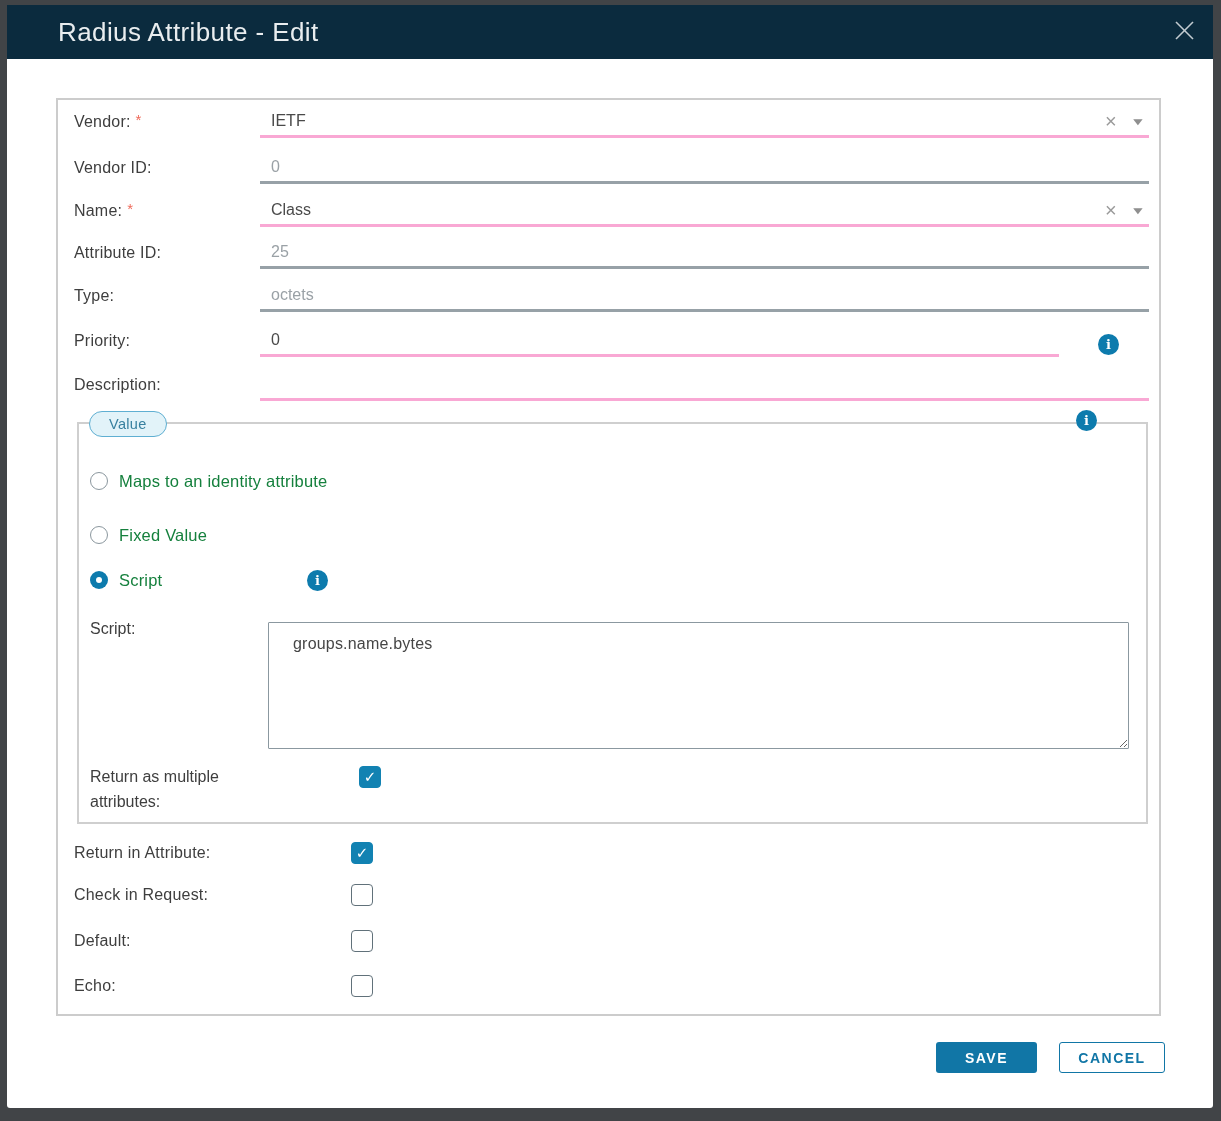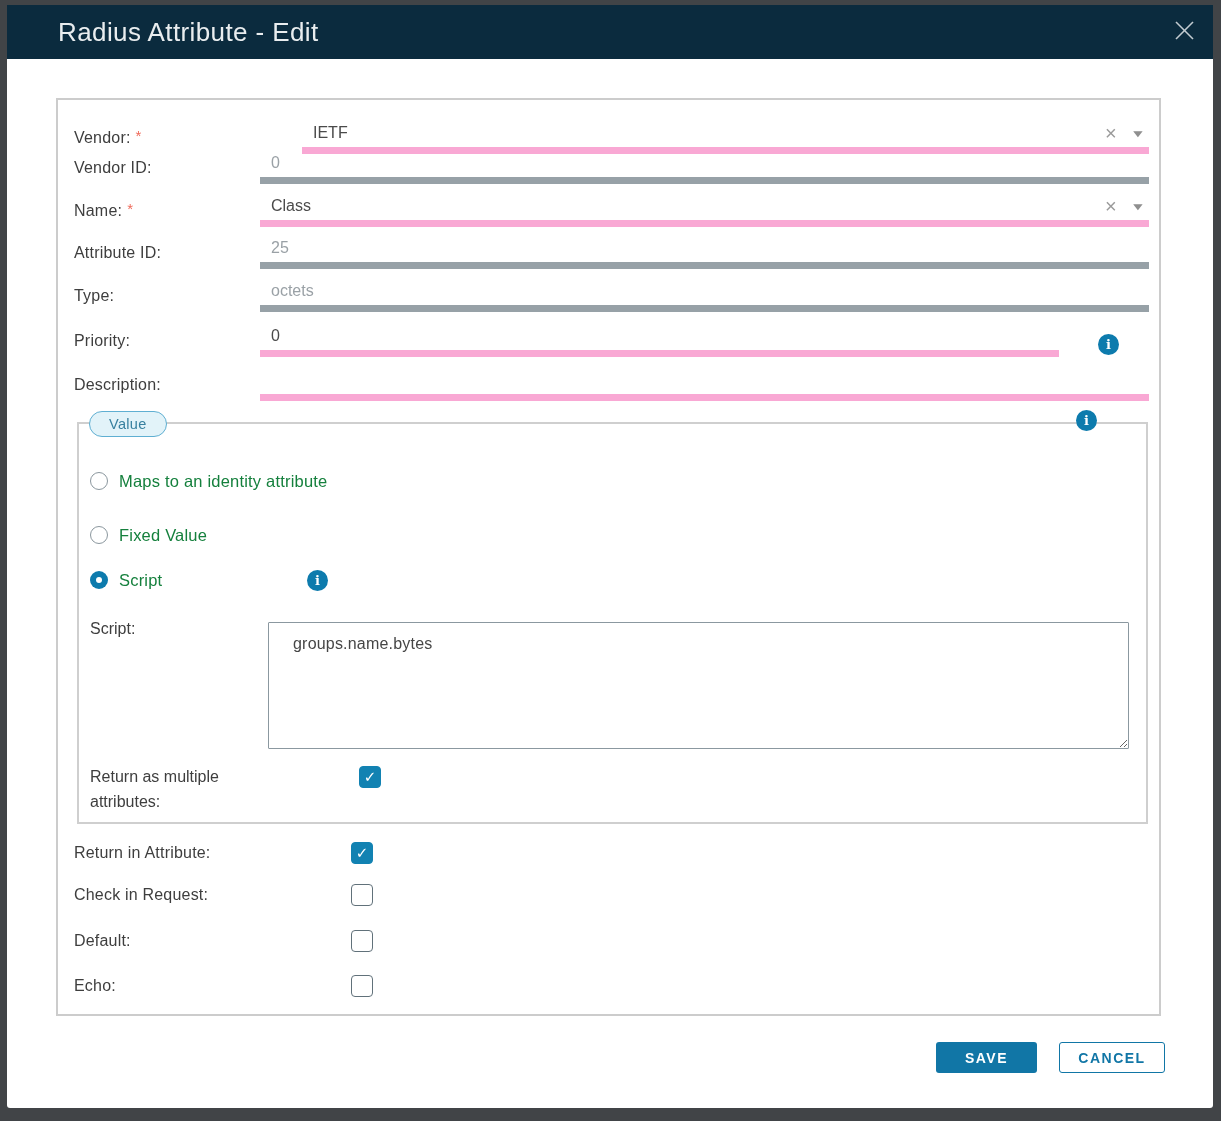--- a/index.html
+++ b/index.html
@@ -35,21 +35,21 @@
     position:absolute; left:16px; width:1075px; height:34px;
     display:flex; align-items:flex-end;
   }
   .flabel {
     width:186px; font-size:16px; font-weight:500; color:#3e3e3e;
     padding-bottom:7px; letter-spacing:0.2px; flex:none;
   }
   .req { color:#ef6a5a; margin-left:5px; font-size:15px; vertical-align:2px; }
   .finput {
     flex:1; height:100%; display:flex; align-items:flex-end;
-    border-bottom:7px solid #f9a8d4; padding:0 0 5px 11px;
+    border-bottom:3px solid #f9a8d4; padding:0 0 5px 11px;
     font-size:16px; color:#4a4a4a; letter-spacing:0.2px; position:relative;
   }
   .finput.disabled { border-bottom-color:#97a1a7; color:#9aa1a6; }
   .finput input {
     border:none; outline:none; background:transparent; width:100%;
     font:inherit; color:inherit; padding:0;
   }
   .combo-icons { display:flex; align-items:center; gap:16px; padding:0 6px 2px 8px; flex:none; }
   .clear-x { color:#9a9a9a; font-size:20px; line-height:14px; cursor:pointer; }
   .caret { color:#8f8f8f; font-size:10px; transform:scaleX(1.6); display:inline-block; cursor:pointer; }
@@ -123,21 +123,21 @@
     <div class="close-btn">
       <svg width="21" height="21" viewBox="0 0 21 21">
         <line x1="2" y1="2" x2="19" y2="19" stroke="#c3cbd0" stroke-width="1.6"></line>
         <line x1="19" y1="2" x2="2" y2="19" stroke="#c3cbd0" stroke-width="1.6"></line>
       </svg>
     </div>
   </div>
 
   <div class="form-box">
 
-    <div class="frow" style="top:20px;gap:42px;">
+    <div class="frow" style="top:4px;">
       <div class="flabel"><span>Vendor:</span><span class="req">*</span></div>
       <div class="finput">
         <input value="IETF" style="">
         <div class="combo-icons">
           <span class="clear-x">×</span>
           <span class="caret">▼</span>
         </div>
       </div>
     </div>
 

